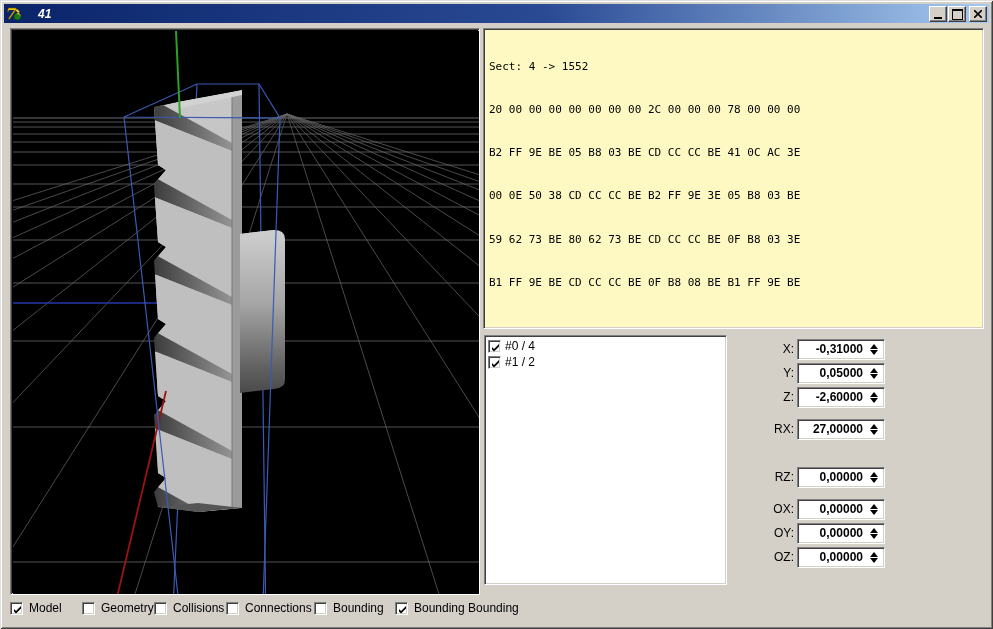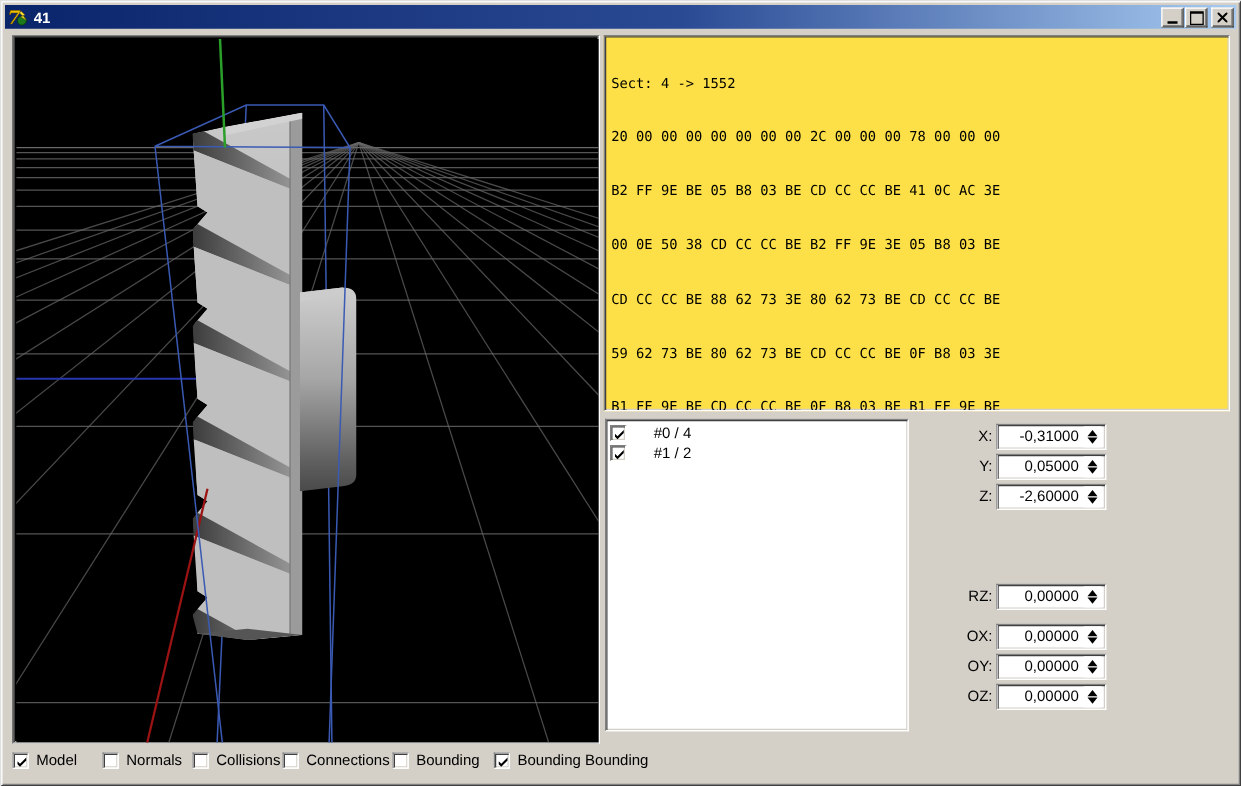--- a/index.html
+++ b/index.html
@@ -15,21 +15,21 @@
     box-shadow: inset 1px 1px 0 #dfdfdf, inset -1px -1px 0 #404040,
                 inset 2px 2px 0 #ffffff, inset -2px -2px 0 #808080;
   }
   
   .titlebar{
     position:absolute;left:4px;top:4px;right:4px;height:19px;
     background:linear-gradient(90deg,#0a246a 0%,#2a4a94 55%,#a6caf0 100%);
     display:flex;align-items:center;
   }
   .titlebar .app-icon{width:16px;height:16px;margin-left:2px;flex:0 0 auto;}
-  .titlebar .title{color:#fff;font-weight:bold;font-size:12px;margin-left:5px;letter-spacing:0;}
+  .titlebar .title{color:#fff;font-weight:bold;font-size:12px;margin-left:16px;letter-spacing:0;font-style:italic;}
   .tb-btns{position:absolute;right:2px;top:2px;display:flex;}
   .tb-btn{
     width:16px;height:14px;background:#d4d0c8;margin-left:1px;
     border:1px solid;border-color:#ffffff #404040 #404040 #ffffff;
     box-shadow:inset -1px -1px 0 #808080, inset 1px 1px 0 #d4d0c8;
     display:flex;align-items:center;justify-content:center;
   }
   .tb-btn.close{margin-left:3px;}
   .glyph-min{width:8px;height:2px;background:#000;margin-top:7px;}
   .glyph-max{width:9px;height:8px;border:1px solid #000;border-top-width:2px;}
@@ -40,46 +40,46 @@
   }
   
   .viewport{
     position:absolute;left:10px;top:28px;width:470px;height:567px;
     box-sizing:border-box;background:#000;
   }
   .viewport svg{position:absolute;left:2px;top:2px;}
   
   .hex-panel{
     position:absolute;left:483px;top:28px;width:501px;height:301px;
-    box-sizing:border-box;background:#fde047;overflow:hidden;
+    box-sizing:border-box;background:#fef9c3;overflow:hidden;
     font-family:"DejaVu Sans Mono", monospace;font-size:11px;line-height:14.4px;
     padding:2px 0 0 5px;white-space:pre;
   }
   
   .list-panel{
     position:absolute;left:484px;top:335px;width:243px;height:250px;
     box-sizing:border-box;background:#fff;padding:2px 0 0 0;
   }
   .list-item{height:16px;display:flex;align-items:center;padding-left:3px;}
-  .list-item .label{margin-left:22px;}
+  .list-item .label{margin-left:4px;}
   
   .cb{width:13px;height:13px;background:#fff;box-sizing:border-box;position:relative;
       border:1px solid;border-color:#808080 #ffffff #ffffff #808080;
       box-shadow: inset 1px 1px 0 #404040, inset -1px -1px 0 #d4d0c8;}
   .cb svg{position:absolute;left:2px;top:2px;display:none;}
   .cb.checked svg{display:block;}
   
   .trow{position:absolute;left:740px;width:150px;height:21px;}
   .tlabel{position:absolute;right:199px;top:3px;width:60px;text-align:right;}
   .trow{left:0;width:993px;}
   .tfield{
     position:absolute;left:797px;top:0;width:88px;height:21px;background:#fff;
     box-sizing:border-box;
   }
-  .tvalue{position:absolute;right:21px;top:2px;text-align:right;}
+  .tvalue{position:absolute;right:21px;top:2px;text-align:right;font-weight:bold;}
   .spin{position:absolute;right:3px;top:1px;width:14px;bottom:1px;background:#fff;}
   .spin .up{position:absolute;left:3px;top:3px;width:0;height:0;
     border-left:4px solid transparent;border-right:4px solid transparent;border-bottom:5px solid #000;}
   .spin .dn{position:absolute;left:3px;bottom:3px;width:0;height:0;
     border-left:4px solid transparent;border-right:4px solid transparent;border-top:5px solid #000;}
   
   .opt{position:absolute;top:600px;height:16px;display:flex;align-items:center;}
   .opt .label{margin-left:6px;white-space:nowrap;}
 </style>
 </head>
@@ -213,23 +213,22 @@
 
       <line x1="163" y1="0" x2="167" y2="87" stroke-width="2" stroke="#2aa02a"></line>
     </svg>
   </div>
 
   <div class="hex-panel sunken">
     <div>Sect: 4 -&gt; 1552</div>
     <div>20 00 00 00 00 00 00 00 2C 00 00 00 78 00 00 00</div>
     <div>B2 FF 9E BE 05 B8 03 BE CD CC CC BE 41 0C AC 3E</div>
     <div>00 0E 50 38 CD CC CC BE B2 FF 9E 3E 05 B8 03 BE</div>
-    <div>CD CC CC BE 88 62 73 3E 80 62 73 BE CD CC CC BE</div>
     <div>59 62 73 BE 80 62 73 BE CD CC CC BE 0F B8 03 3E</div>
-    <div>B1 FF 9E BE CD CC CC BE 0F B8 03 BE B1 FF 9E BE</div>
+    <div>B1 FF 9E BE CD CC CC BE 0F B8 08 BE B1 FF 9E BE</div>
     
     
     
     
     
     
     
     
     
     
@@ -280,20 +279,30 @@
   <div class="trow" style="top:387px">
     <span class="tlabel">Z:</span>
     <div class="tfield sunken">
       <span class="tvalue">-2,60000</span>
       <div class="spin">
           <div class="up"></div>
           <div class="dn"></div>
         </div>
     </div>
   </div>
+  <div class="trow" style="top:419px">
+    <span class="tlabel">RX:</span>
+    <div class="tfield sunken">
+      <span class="tvalue">27,00000</span>
+      <div class="spin">
+          <div class="up"></div>
+          <div class="dn"></div>
+        </div>
+    </div>
+  </div>
   <div class="trow" style="top:467px">
     <span class="tlabel">RZ:</span>
     <div class="tfield sunken">
       <span class="tvalue">0,00000</span>
       <div class="spin">
           <div class="up"></div>
           <div class="dn"></div>
         </div>
     </div>
   </div>
@@ -333,21 +342,21 @@
       <svg width="9" height="9" viewBox="0 0 9 9">
           <path d="M1,4 L3,6 L8,1 L8,3.4 L3,8.4 L1,6.4 Z" fill="#000"></path>
         </svg>
     </div>
     <span class="label">Model</span>
   </div>
   <div class="opt" style="left:82px">
     <div class="cb">
       
     </div>
-    <span class="label">Normals</span>
+    <span class="label">Geometry</span>
   </div>
   <div class="opt" style="left:154px">
     <div class="cb">
       
     </div>
     <span class="label">Collisions</span>
   </div>
   <div class="opt" style="left:226px">
     <div class="cb">
       

